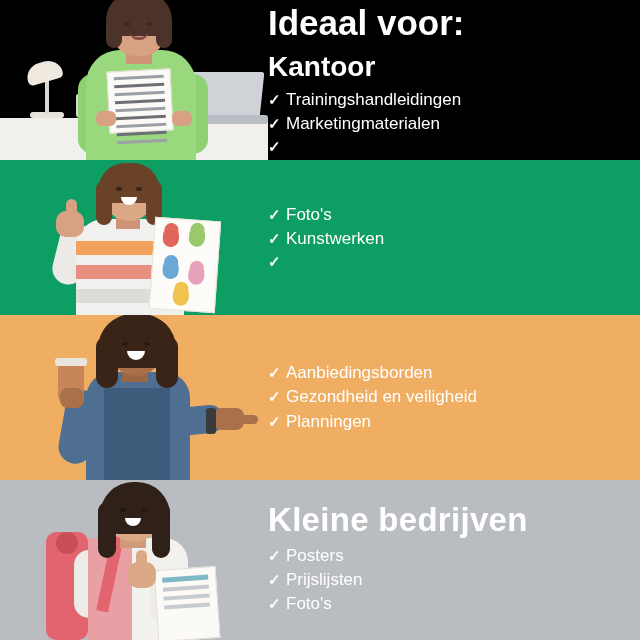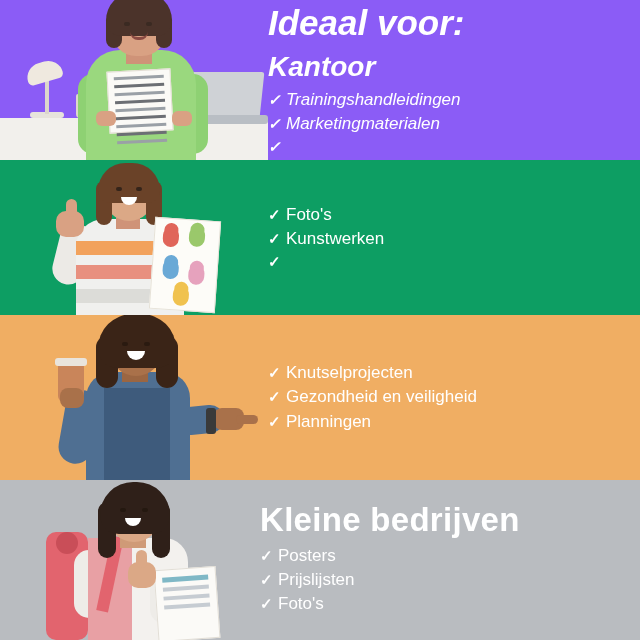--- a/index.html
+++ b/index.html
@@ -11,21 +11,21 @@
   }
   #infographic {
     position: relative;
     width: 640px; height: 640px;
   }
   .band {
     position: relative;
     width: 100%;
     overflow: hidden;
   }
-  .band-1 { height: 160px; background: #8b5cf6; font-style: italic; }
+  .band-1 { height: 160px; background: #000000; }
   .band-2 { height: 155px; background: #0d9e63; }
   .band-3 { height: 165px; background: #f0ae63; }
   .band-4 { height: 160px; background: #b9bcc0; }
 
   
   .text-col {
     position: absolute;
     top: 0; bottom: 0;
     left: 268px;
     right: 8px;
@@ -56,21 +56,21 @@
     display: inline-block;
     width: 18px;
     font-size: 15px;
     font-weight: bold;
     flex: 0 0 18px;
     color: #ffffff;
   }
   .band-1 .text-col { left: 268px; }
   .band-2 .text-col { left: 268px; }
   .band-3 .text-col { left: 268px; }
-  .band-4 .text-col { left: 260px; }
+  .band-4 .text-col { left: 268px; }
 
   
   .band-1 .stack { display: flex; flex-direction: column; justify-content: center; }
   .band-1 .title-main { font-size: 35px; font-weight: bold; margin-bottom: 8px; }
   .band-1 .title-sub { font-size: 28px; font-weight: bold; margin-bottom: 5px; }
 
   
   .photo {
     position: absolute;
     left: 0; top: 0; bottom: 0;
@@ -310,21 +310,21 @@
       <div class="b3-smile"></div>
       <div class="b3-cup"></div>
       <div class="b3-cup-lid"></div>
       <div class="b3-hand-cup"></div>
     </div>
 
     <div class="text-col">
       <ul class="bullets">
         <li>
             <span class="check">✓</span>
-            <span>Knutselprojecten</span>
+            <span>Aanbiedingsborden</span>
           </li>
         <li>
             <span class="check">✓</span>
             <span>Gezondheid en veiligheid</span>
           </li>
         <li>
             <span class="check">✓</span>
             <span>Planningen</span>
           </li>
       </ul>

